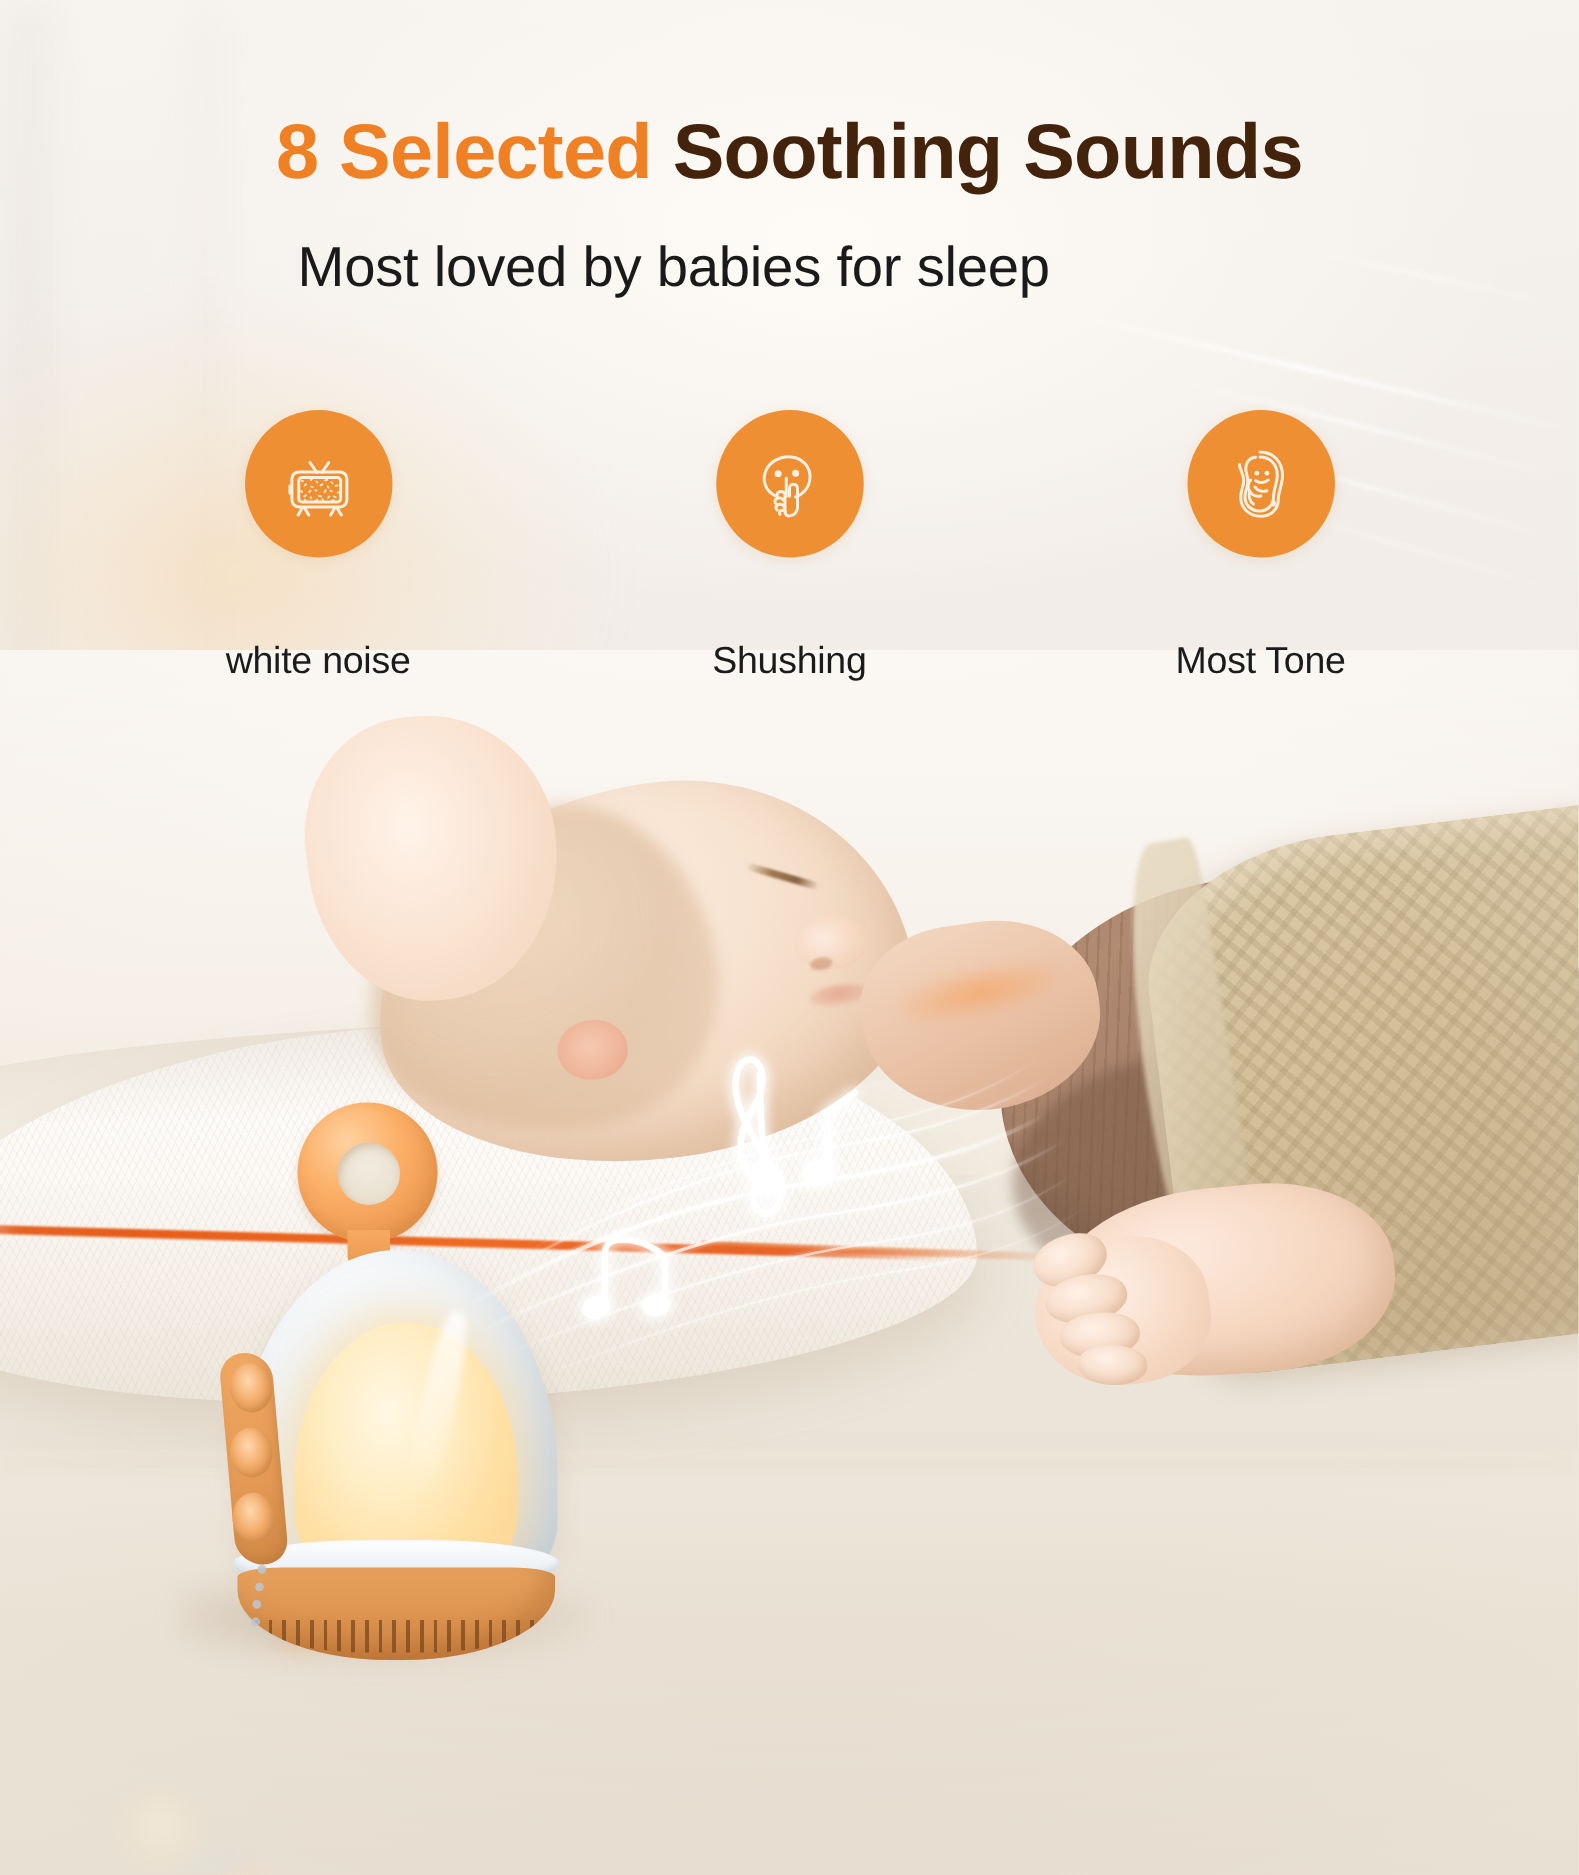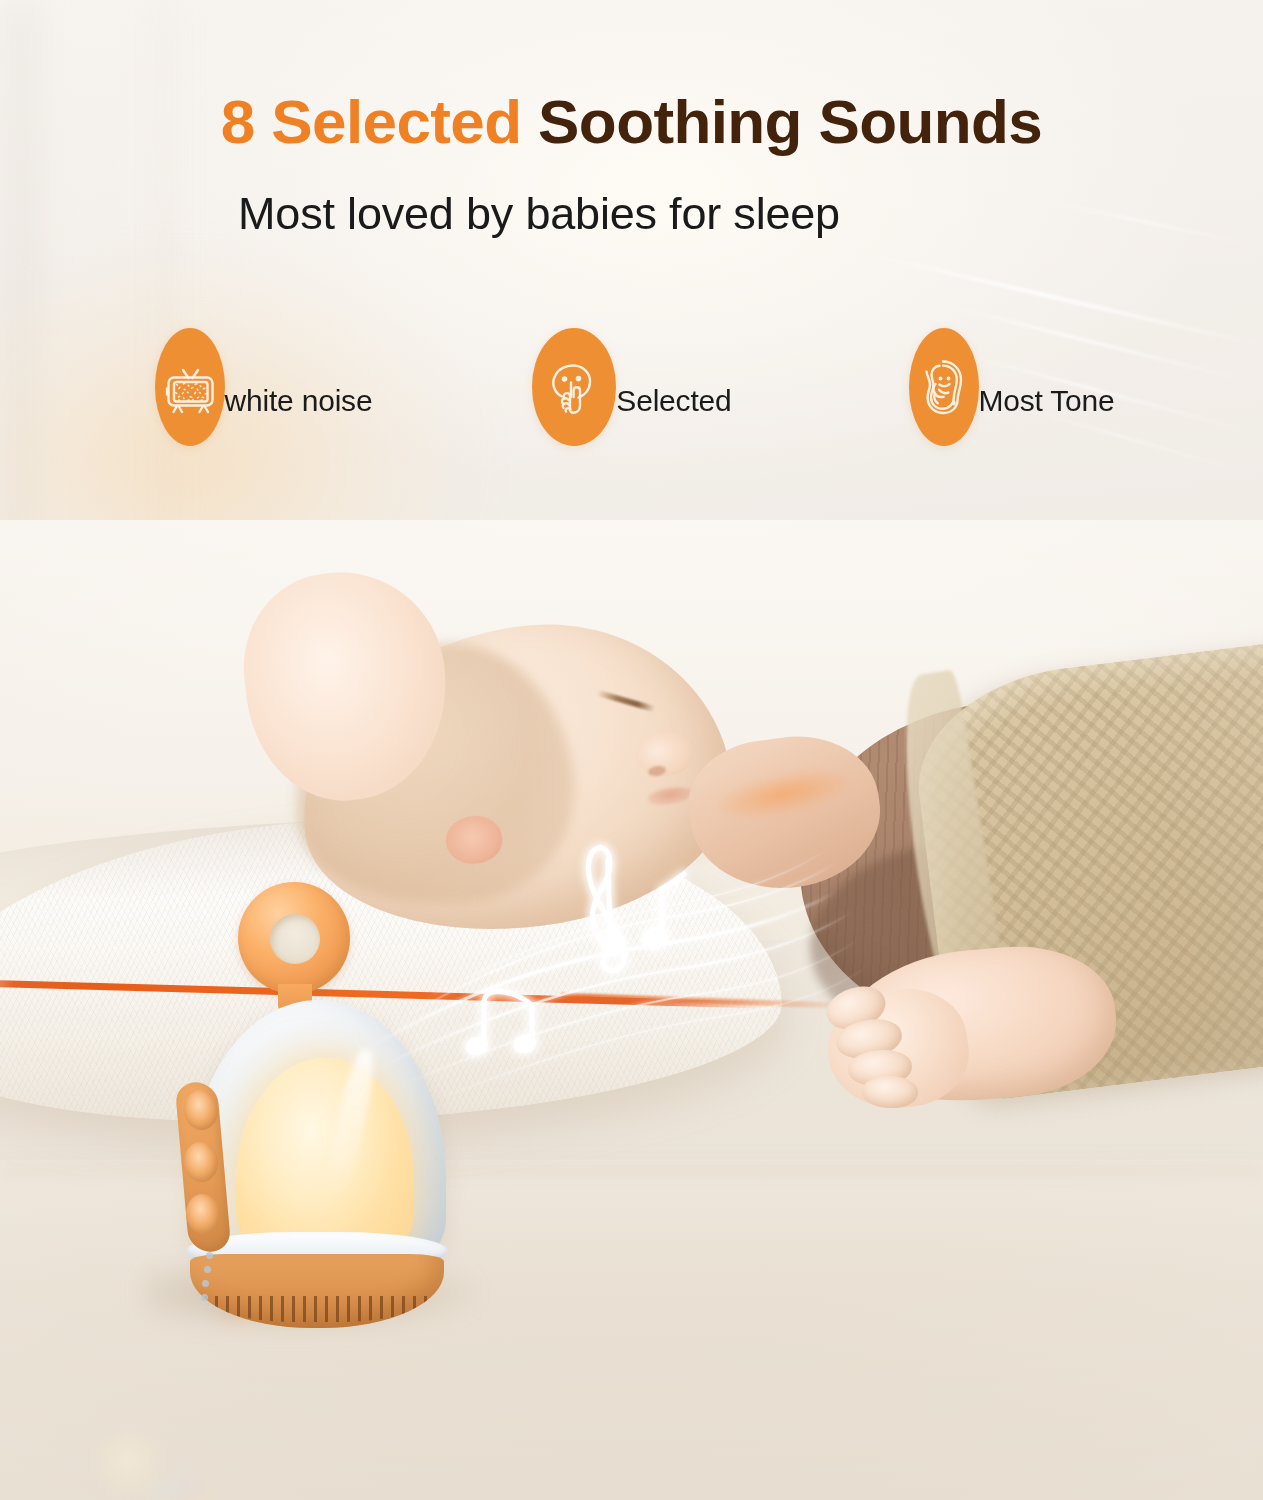--- a/index.html
+++ b/index.html
@@ -77,21 +77,21 @@
     color:#1a1a1a; letter-spacing:-.2px;
     white-space:nowrap;
   }
 
   
   .features {
     position:absolute; left:0; top:328px; width:1263px; height:200px;
     display:flex; justify-content:center; align-items:flex-start;
     gap:177px; z-index:22;
   }
-  .feature { width:200px; display:flex; flex-direction:row; align-items:center; }
+  .feature { width:200px; display:flex; flex-direction:column; align-items:center;gap:37px; }
   .feature-circle {
     width:118px; height:118px; border-radius:50%;
     background:#ef8f33;
     display:flex; align-items:center; justify-content:center;
     box-shadow:0 2px 10px rgba(190,120,40,.13);
   }
   .feature-circle svg { display:block; }
   .feature-label {
     margin-top:28px; font-size:30px; line-height:36px;
     color:#1b1b1b; font-weight:400; letter-spacing:-.2px; white-space:nowrap;
@@ -466,21 +466,21 @@
             <circle cx="39.5" cy="26.6" r="2.8" fill="#fdf0e0" stroke="none"></circle>
             <path d="M32 30.5 L32 45"></path>
             <path d="M25.5 46.5 C24 44.8 24.4 42.2 26.6 41.4 C28.4 40.8 30.2 41.6 31 43"></path>
             <path d="M24 51.5 C22.4 50 22.6 47.4 24.8 46.6 C26.8 45.9 29 46.8 29.8 48.3"></path>
             <path d="M24.6 56 C23.2 54.6 23.6 52.3 25.6 51.6 C27.5 51 29.4 51.8 30.2 53.2"></path>
             <path d="M27 59.5 C26.2 58.4 26.6 56.9 28 56.4 C29.4 55.9 30.8 56.5 31.4 57.5"></path>
             <path d="M31 43 L31 57.8 C31 59.6 32.6 60.8 34.6 60.7 C38.4 60.5 41 57.6 41 53.8 L41 38.5 C41 36.6 39.6 35.3 37.8 35.3 C36 35.3 34.6 36.6 34.6 38.5 L34.6 45"></path>
           </g>
         </svg>
       </div>
-      <div class="feature-label">Selected</div>
+      <div class="feature-label">Shushing</div>
     </div>
 
     <div class="feature">
       <div class="feature-circle">
 
         <svg width="70" height="70" viewBox="0 0 70 70">
           <g fill="none" stroke="#fdf0e0" stroke-width="2.4" stroke-linecap="round" stroke-linejoin="round">
             <path d="M34 9.5 C44.5 9.5 52 17.4 52 28 C52 36 48.6 41.4 48.6 47.8 C48.6 55.4 42.6 61 34.6 61 C25.2 61 18.6 54.4 18.6 45.6 C18.6 40 21 36.4 21 32.4 C21 26.8 17.6 24 17.6 19.6"></path>
             <path d="M34 13.6 C42 13.6 47.8 19.6 47.8 27.8 C47.8 34.6 44.8 39.4 44.8 46 C44.8 52.2 39.8 56.8 33.8 56.8 C26.6 56.8 22 51.8 22 45.4 C22 40.8 24.4 37.4 24.4 33.4"></path>
             <path d="M24.4 33.4 C24.4 29.4 22.6 26.6 22.6 22.8 C22.6 17.8 26 14 30.4 13.8"></path>

